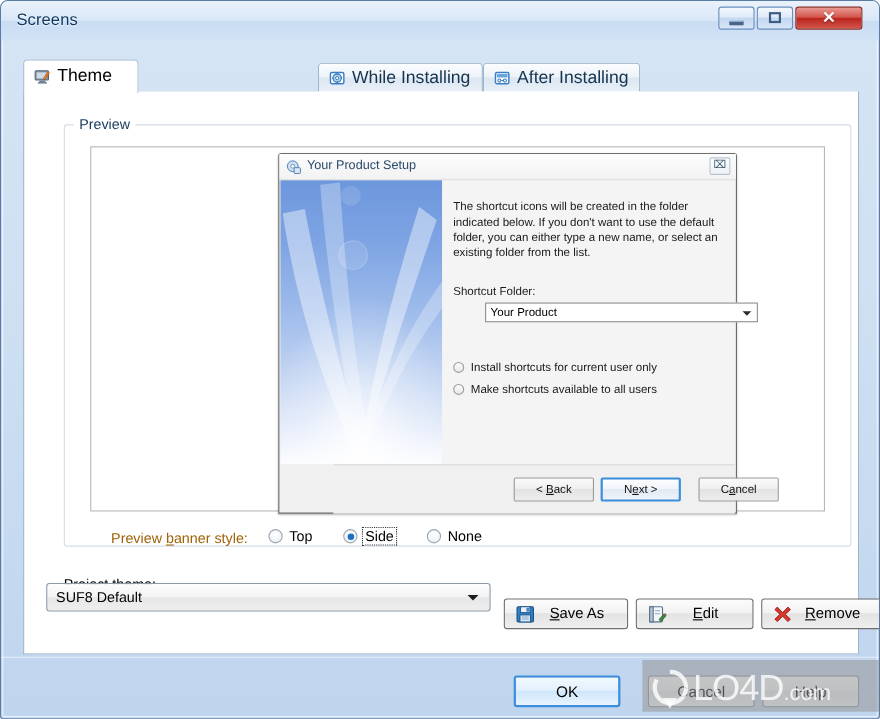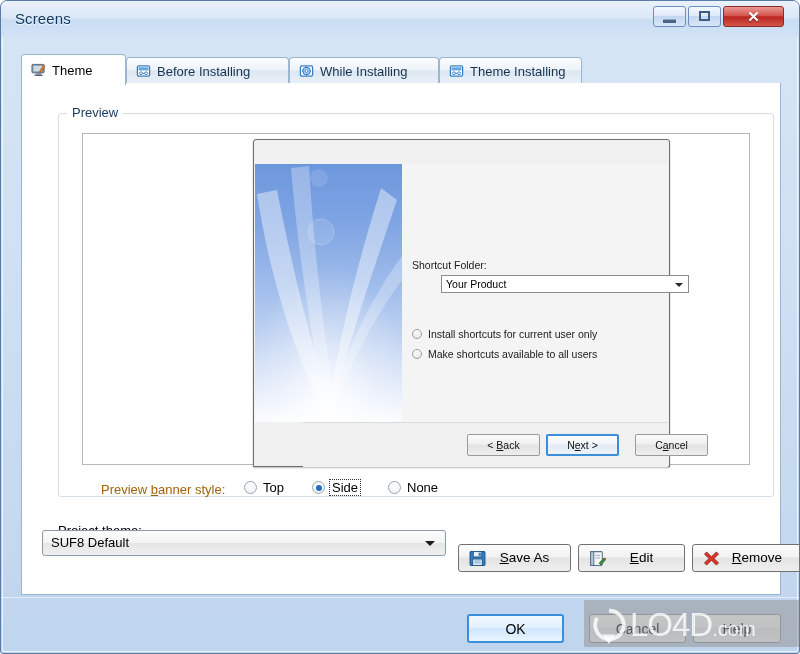--- a/index.html
+++ b/index.html
@@ -122,21 +122,21 @@
     height: 31px;
     background: #ffffff;
     border-color: #9eb6cd;
     z-index: 5;
   }
   .tab .tab-label {
     position: absolute;
     left: 30px;
     top: 50%;
     transform: translateY(-50%);
-    font-size: 13px;
+    font-size: 16px;
     color: #14334f;
     font-family: "Liberation Sans", sans-serif;
     text-align: center;
   }
   .tab.active .tab-label { color: #000; }
   .tab-icon {
     position: absolute;
     left: 8px;
     top: 50%;
     transform: translateY(-50%);
@@ -571,30 +571,20 @@
       <svg class="tab-icon" viewBox="0 0 16 16">
         <rect x="1" y="2" width="13" height="9" rx="1" fill="#7f92a6" stroke="#55657a" stroke-width="1"></rect>
         <rect x="2.5" y="3.5" width="10" height="6" fill="#cfd9e4"></rect>
         <rect x="5" y="11.5" width="6" height="1.6" fill="#6c7e92"></rect>
         <rect x="3.5" y="13" width="9" height="1.4" rx="0.6" fill="#55657a"></rect>
         <path d="M13.5 2.5 L9 9.5 L11 10.5 L14.8 3.8 Z" fill="#e07b2a" stroke="#a65416" stroke-width="0.6"></path>
       </svg>
       <span class="tab-label">Theme</span>
     </div>
 
-    <div class="tab" id="tab1" style="left:105px; width:163px;">
-      <svg class="tab-icon" viewBox="0 0 16 16">
-        <rect x="1.5" y="2.5" width="13" height="11" rx="1.5" fill="#ffffff" stroke="#3a7fc4" stroke-width="1.4"></rect>
-        <rect x="2.8" y="4" width="10.4" height="3.4" fill="#63a6e0"></rect>
-        <circle cx="5.3" cy="10.4" r="1.5" fill="none" stroke="#3a7fc4" stroke-width="1"></circle>
-        <circle cx="10.7" cy="10.4" r="1.5" fill="none" stroke="#3a7fc4" stroke-width="1"></circle>
-        <line x1="6.8" y1="10.4" x2="9.2" y2="10.4" stroke="#3a7fc4" stroke-width="1"></line>
-      </svg>
-      <span class="tab-label">Before Installing</span>
-    </div>
 
     <div class="tab" id="tab2" style="left:268px; width:150px;">
       <svg class="tab-icon" viewBox="0 0 16 16">
         <rect x="1.5" y="2.5" width="13" height="11" rx="1.5" fill="#ffffff" stroke="#3a7fc4" stroke-width="1.4"></rect>
         <circle cx="8" cy="8" r="4.1" fill="#a9cdec" stroke="#2f72b5" stroke-width="1"></circle>
         <circle cx="8" cy="8" r="1.5" fill="#ffffff" stroke="#2f72b5" stroke-width="0.8"></circle>
         <g stroke="#2f72b5" stroke-width="1">
           <line x1="8" y1="3.2" x2="8" y2="4.6"></line>
           <line x1="8" y1="11.4" x2="8" y2="12.8"></line>
           <line x1="3.2" y1="8" x2="4.6" y2="8"></line>
@@ -605,34 +595,45 @@
     </div>
 
     <div class="tab" id="tab3" style="left:418px; width:143px;">
       <svg class="tab-icon" viewBox="0 0 16 16">
         <rect x="1.5" y="2.5" width="13" height="11" rx="1.5" fill="#ffffff" stroke="#3a7fc4" stroke-width="1.4"></rect>
         <rect x="2.8" y="4" width="10.4" height="3.4" fill="#63a6e0"></rect>
         <circle cx="5.3" cy="10.4" r="1.5" fill="none" stroke="#3a7fc4" stroke-width="1"></circle>
         <circle cx="10.7" cy="10.4" r="1.5" fill="none" stroke="#3a7fc4" stroke-width="1"></circle>
         <line x1="6.8" y1="10.4" x2="9.2" y2="10.4" stroke="#3a7fc4" stroke-width="1"></line>
       </svg>
-      <span class="tab-label">Theme Installing</span>
+      <span class="tab-label">After Installing</span>
     </div>
   </div>
 
   <div id="tabpage">
 
     <div id="groupbox">
       <div id="groupbox-frame"></div>
       <div id="groupbox-title">Preview</div>
 
       <div id="preview-canvas">
 
         <div id="setup-dialog">
 
+          <div id="setup-titlebar">
+            <svg id="setup-title-icon" viewBox="0 0 16 16">
+              <circle cx="7" cy="7" r="5.6" fill="#cfe0f0" stroke="#4b7fb0" stroke-width="1"></circle>
+              <circle cx="7" cy="7" r="2" fill="#ffffff" stroke="#4b7fb0" stroke-width="0.8"></circle>
+              <rect x="8.5" y="8.5" width="6.5" height="6" rx="0.8" fill="#dfe9f4" stroke="#4b7fb0" stroke-width="1"></rect>
+            </svg>
+            <div id="setup-title-text">Your Product Setup</div>
+            <div id="setup-close">
+              <div class="x">⌧</div>
+            </div>
+          </div>
 
           <div id="banner">
             <svg width="147" height="258" viewBox="0 0 147 258">
               <defs>
                 <linearGradient id="bgGrad" x1="0" y1="0" x2="0" y2="1">
                   <stop offset="0%" stop-color="#6d97dd"></stop>
                   <stop offset="22%" stop-color="#7ea4e3"></stop>
                   <stop offset="50%" stop-color="#a3bfec"></stop>
                   <stop offset="74%" stop-color="#ccdbf4"></stop>
                   <stop offset="90%" stop-color="#e8eefb"></stop>
@@ -652,20 +653,21 @@
                 <path d="M73 258 C 96 196, 122 150, 147 116 L 147 92 C 116 134, 88 192, 70 258 Z" opacity="0.65"></path>
               </g>
               <rect x="0" y="0" width="147" height="258" fill="url(#glow)"></rect>
               <circle cx="66" cy="68" r="13" fill="#ffffff" opacity="0.12"></circle>
               <circle cx="66" cy="68" r="13" fill="none" stroke="#ffffff" stroke-width="1" opacity="0.2"></circle>
               <circle cx="64" cy="14" r="9" fill="#ffffff" opacity="0.12"></circle>
             </svg>
           </div>
 
           <div id="setup-body">
+            <div id="setup-intro">The shortcut icons will be created in the folder indicated below. If you don't want to use the default folder, you can either type a new name, or select an existing folder from the list.</div>
             <div id="shortcut-label">Shortcut Folder:</div>
             <div id="shortcut-combo">
               <div class="val">Your Product</div>
               <div class="arrow"></div>
             </div>
 
             <div class="setup-radio-row" style="top:164px;">
               <span class="circ"></span>
               <span class="txt">Install shortcuts for current user only</span>
             </div>

